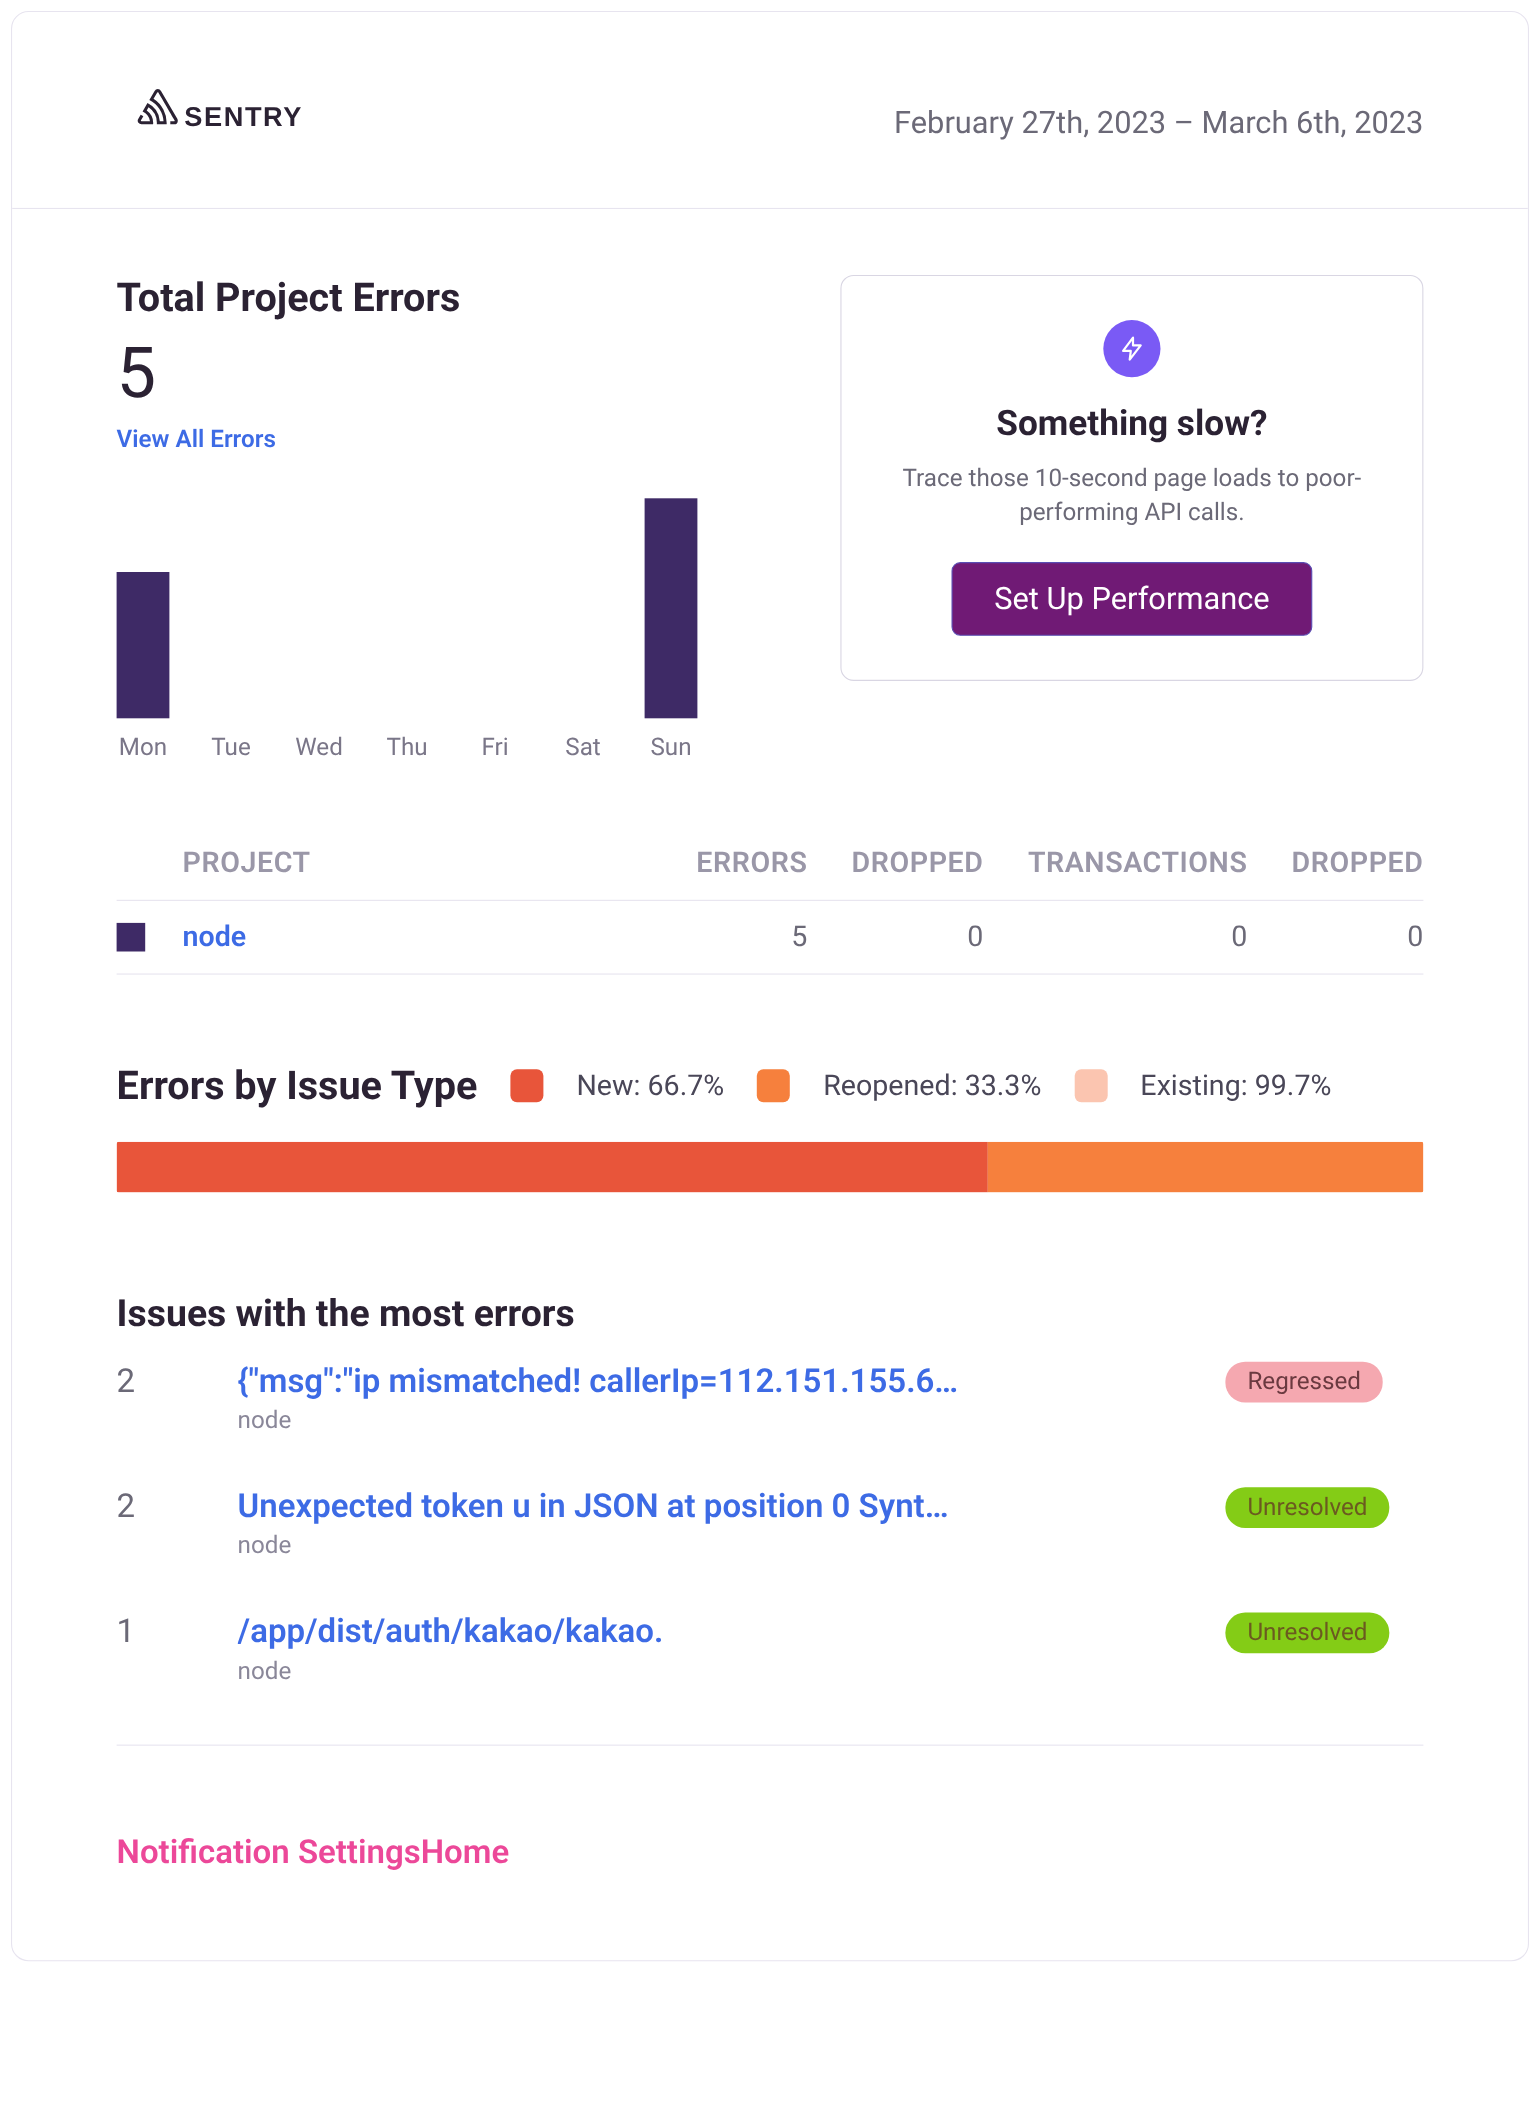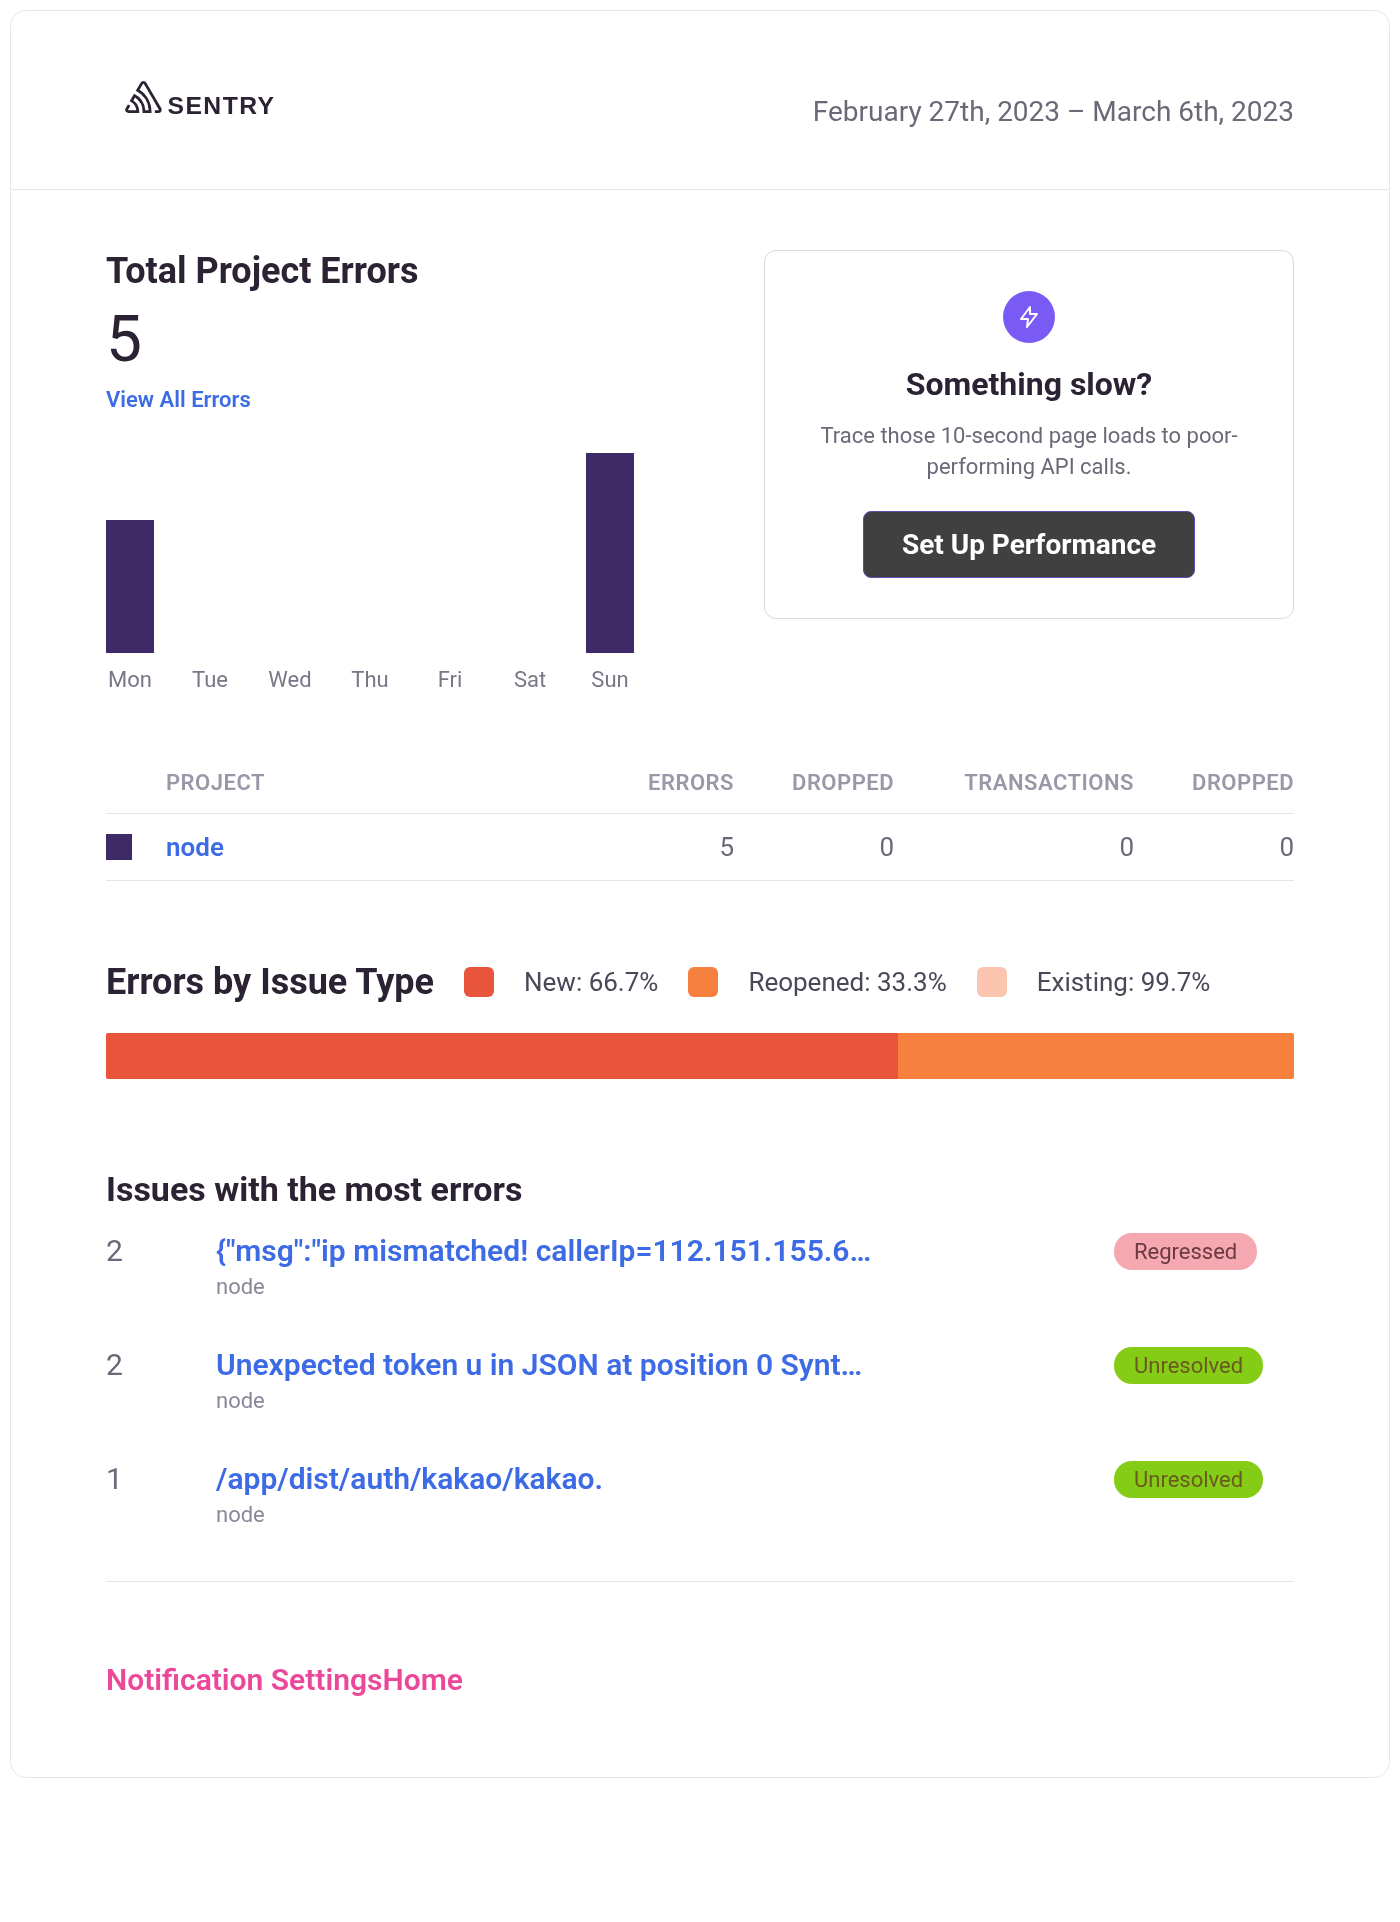--- a/index.html
+++ b/index.html
@@ -71,41 +71,41 @@
   .promo-icon {
     width: 52px; height: 52px; border-radius: 50%;
     background: #7a5af5;
     display: inline-flex; align-items: center; justify-content: center;
     margin-bottom: 22px;
   }
   .promo-title { font-size: 32px; font-weight: 700; color: #2b2233; margin-bottom: 18px; }
   .promo-desc { font-size: 22px; color: #6b6977; line-height: 1.4; margin-bottom: 28px; }
   .promo-btn {
     display: inline-block;
-    background: #404040;
+    background: #701a75;
     color: #fff;
     border: 1px solid #5a4db3;
     font-size: 28px;
-    font-weight: 700;
+    font-weight: 400;
     padding: 16px 38px;
     border-radius: 8px;
     cursor: pointer;
   }
 
   .proj-table { margin-top: 60px; width: 100%; }
   .proj-head, .proj-row {
     display: grid;
     grid-template-columns: 60px 1fr 150px 160px 240px 160px;
     align-items: center;
     padding: 18px 0;
   }
   .proj-head {
     border-bottom: 1px solid #e7e4ef;
     color: #9a97a8;
-    font-size: 22px;
+    font-size: 26px;
     font-weight: 600;
     letter-spacing: 0.5px;
   }
   .proj-head .right, .proj-row .right { text-align: right; }
   .proj-row { border-bottom: 1px solid #e7e4ef; font-size: 26px; color: #6b6977; }
   .swatch { width: 26px; height: 26px; background: #3e2a66; }
   .proj-name { color: #3d6be5; font-weight: 600; cursor: pointer; }
 
   .issue-type-row {
     margin-top: 80px;

